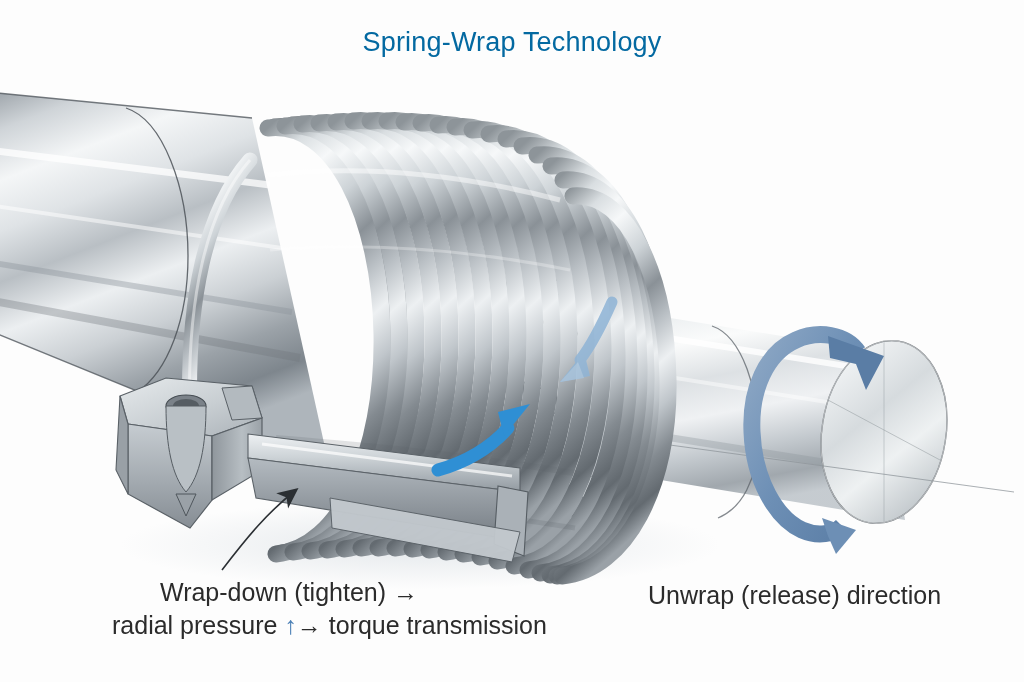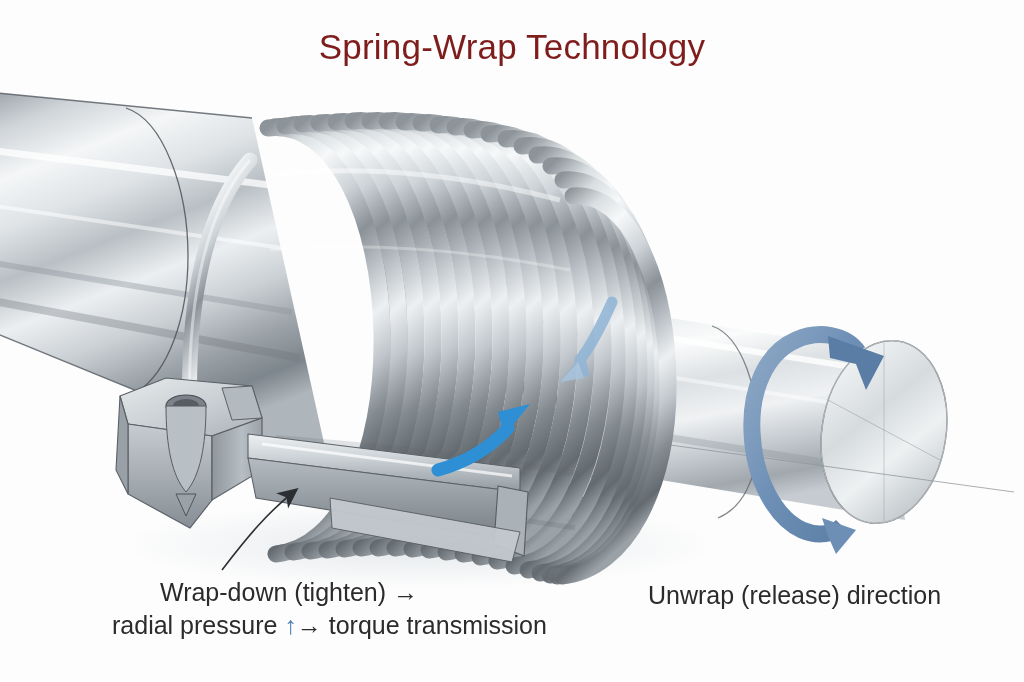--- a/index.html
+++ b/index.html
@@ -22,23 +22,23 @@
     width: 1024px;
     height: 682px;
   }
   .title {
     position: absolute;
     top: 27px;
     left: 0;
     width: 1024px;
     text-align: center;
     font-family: "Liberation Sans", sans-serif;
-    font-size: 35px;
+    font-size: 27px;
     font-weight: 400;
-    color: #7f1d1d;
+    color: #0369a1;
     letter-spacing: 0.2px;
     white-space: nowrap;
   }
   .caption {
     position: absolute;
     font-family: "Liberation Sans", sans-serif;
     font-size: 25px;
     font-weight: 400;
     color: #2b2b2b;
     white-space: nowrap;

